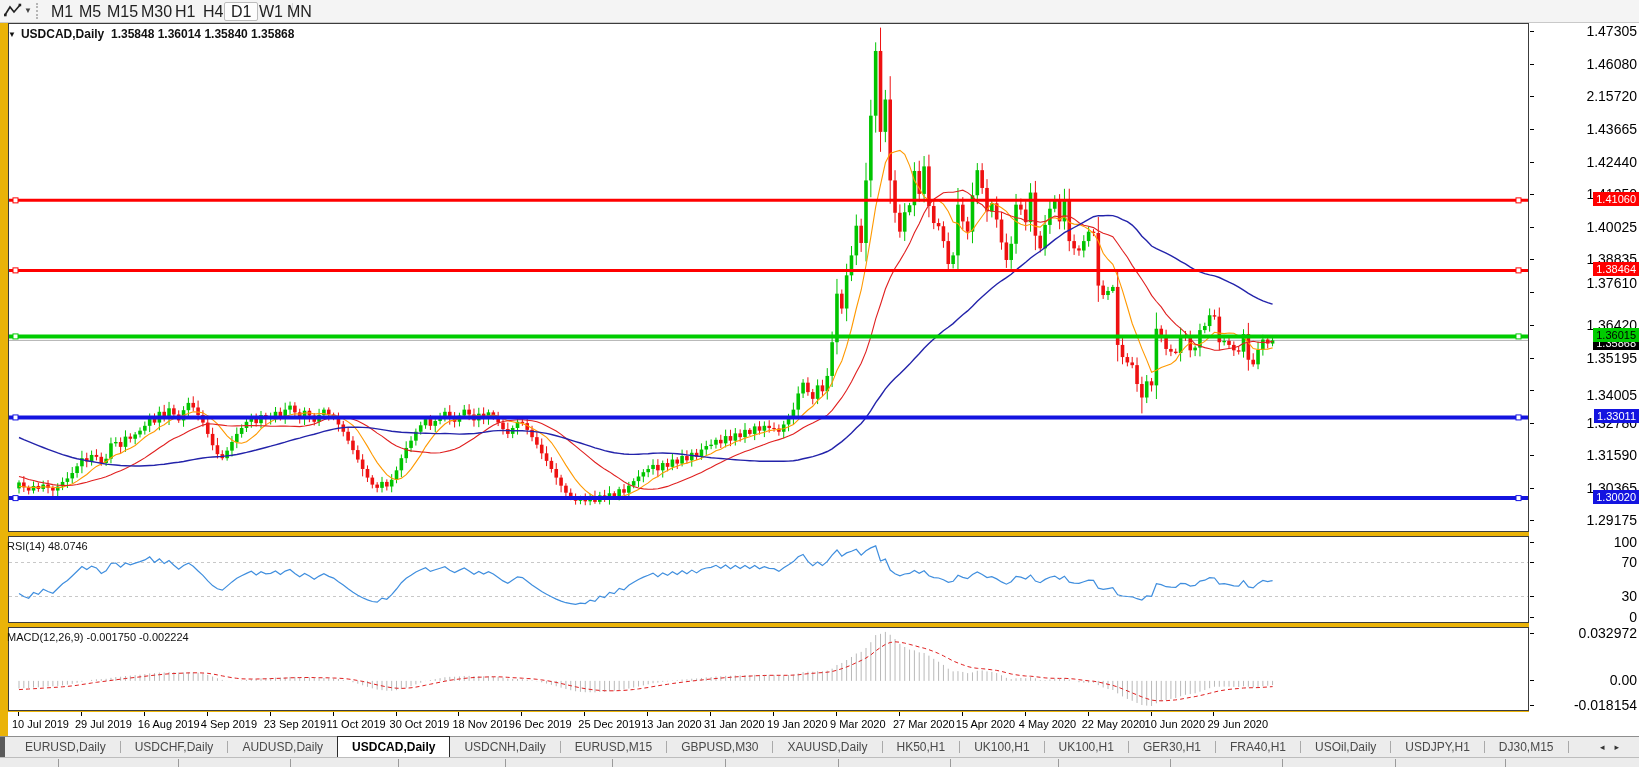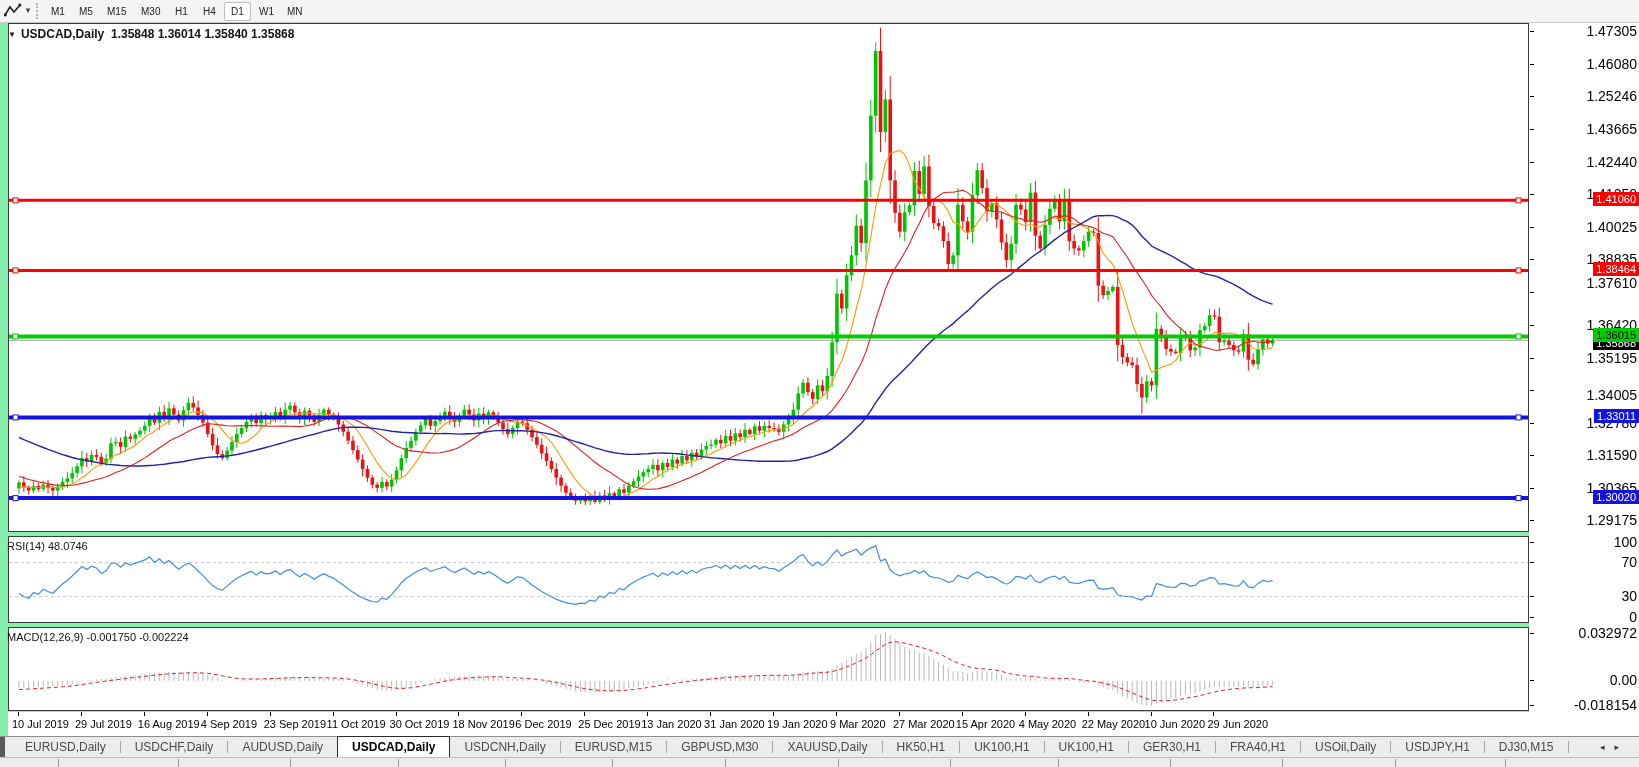--- a/index.html
+++ b/index.html
@@ -8,27 +8,27 @@
   #app { position:relative; width:1639px; height:767px; background:#fff; }
 
   
   #toolbar { position:absolute; left:0; top:0; width:1639px; height:23px;
              background:#f4f4f4; border-bottom:1px solid #c9c9c9; }
   #tool-icon { position:absolute; left:4px; top:3px; width:18px; height:16px; }
   #tool-caret { position:absolute; left:24px; top:6px; font-size:8px; color:#444; }
   #toolbar-grip { position:absolute; left:36px; top:3px; height:16px; width:3px;
                   border-left:2px dotted #b5b5b5; }
   .tf-btn { position:absolute; top:2px; height:19px; padding:0 6px; line-height:18px;
-            font-size:10px; color:#222; text-align:center; border:1px solid transparent;
+            font-size:16px; color:#222; text-align:center; border:1px solid transparent;
             background:transparent; cursor:default; }
   .tf-btn.selected { background:#fdfdfd; border:1px solid #bcbcbc; border-radius:2px; }
   #toolbar-sep2 { position:absolute; left:292px; top:3px; height:16px; width:1px; background:#d8d8d8; }
 
   
-  #chart-region { position:absolute; left:0; top:23px; width:1639px; height:713px; background:#86efac; }
+  #chart-region { position:absolute; left:0; top:23px; width:1639px; height:713px; background:#eab308; }
   .panel { position:absolute; left:8px; width:1521px; background:#fff; border:1px solid #3c3c3c; }
   #panel-main { top:0;   height:509px; }
   #panel-rsi  { top:513px; height:87px; }
   #panel-macd { top:604px; height:84px; }
   .panel svg { position:absolute; left:0; top:0; }
 
   #chart-title { position:absolute; left:8px; top:4px; font-size:12px; font-weight:700;
                  color:#111; white-space:nowrap; z-index:5; }
   #chart-title .glyph { font-size:8px; margin-right:5px; position:relative; top:-1px; }
   .ind-label { position:absolute; left:7px; font-size:11px; color:#111; z-index:5; white-space:nowrap; }
@@ -920,21 +920,21 @@
           <polyline points="10.0,61.6 14.8,61.3 19.7,61.0 24.5,60.7 29.4,60.5 34.2,60.1 39.0,59.8 43.9,59.5 48.7,59.2 53.6,58.8 58.4,58.4 63.2,57.9 68.1,57.3 72.9,56.5 77.8,55.8 82.6,55.0 87.4,54.3 92.3,53.7 97.1,53.1 102.0,52.4 106.8,51.8 111.6,51.2 116.5,50.5 121.3,50.0 126.2,49.4 131.0,48.9 135.8,48.3 140.7,47.7 145.5,47.2 150.4,46.7 155.2,46.2 160.0,45.8 164.9,45.5 169.7,45.3 174.6,45.1 179.4,44.9 184.2,44.8 189.1,44.8 193.9,45.0 198.8,45.3 203.6,46.0 208.4,46.9 213.3,47.9 218.1,48.8 223.0,49.7 227.8,50.3 232.6,50.8 237.5,51.0 242.3,51.0 247.2,51.0 252.0,50.9 256.8,50.8 261.7,50.6 266.5,50.4 271.4,50.3 276.2,50.1 281.0,49.8 285.9,49.7 290.7,49.6 295.6,49.5 300.4,49.5 305.2,49.6 310.1,49.7 314.9,49.8 319.8,49.8 324.6,50.0 329.4,50.2 334.3,50.5 339.1,51.0 344.0,51.7 348.8,52.5 353.6,53.4 358.5,54.5 363.3,55.7 368.2,56.9 373.0,57.9 377.8,58.9 382.7,59.7 387.5,60.2 392.4,60.4 397.2,60.2 402.0,59.8 406.9,59.1 411.7,58.2 416.6,57.2 421.4,56.2 426.2,55.2 431.1,54.2 435.9,53.2 440.8,52.3 445.6,51.6 450.4,51.0 455.3,50.4 460.1,49.9 465.0,49.5 469.8,49.2 474.6,49.1 479.5,48.9 484.3,48.8 489.2,48.8 494.0,49.0 498.8,49.3 503.7,49.7 508.5,49.9 513.4,50.2 518.2,50.5 523.0,50.8 527.9,51.3 532.7,51.9 537.6,52.6 542.4,53.5 547.2,54.4 552.1,55.5 556.9,56.6 561.8,57.7 566.6,58.8 571.4,59.8 576.3,60.7 581.1,61.4 586.0,62.0 590.8,62.4 595.6,62.7 600.5,62.8 605.3,62.8 610.2,62.6 615.0,62.4 619.8,62.0 624.7,61.5 629.5,60.9 634.4,60.2 639.2,59.5 644.0,58.6 648.9,57.8 653.7,57.0 658.6,56.3 663.4,55.5 668.2,54.9 673.1,54.2 677.9,53.6 682.8,53.0 687.6,52.5 692.4,52.0 697.3,51.5 702.1,51.0 707.0,50.5 711.8,50.1 716.6,49.6 721.5,49.3 726.3,48.9 731.2,48.6 736.0,48.3 740.8,48.1 745.7,47.8 750.5,47.6 755.4,47.5 760.2,47.3 765.0,47.3 769.9,47.3 774.7,47.3 779.6,47.3 784.4,47.1 789.2,46.8 794.1,46.2 798.9,45.7 803.8,45.3 808.6,44.9 813.4,44.6 818.3,44.2 823.1,43.5 828.0,42.2 832.8,40.7 837.6,39.0 842.5,37.0 847.3,34.7 852.2,32.5 857.0,30.0 861.8,26.9 866.7,22.9 871.5,19.5 876.4,16.4 881.2,14.5 886.0,13.8 890.9,14.2 895.7,15.1 900.6,16.4 905.4,17.6 910.2,19.0 915.1,20.2 919.9,21.7 924.8,23.5 929.6,25.5 934.4,27.8 939.3,30.4 944.1,33.0 949.0,35.0 953.8,36.8 958.6,38.5 963.5,39.7 968.3,40.3 973.2,40.7 978.0,41.2 982.8,41.8 987.7,42.4 992.5,43.4 997.4,44.7 1002.2,46.0 1007.0,46.8 1011.9,47.5 1016.7,48.0 1021.6,48.2 1026.4,48.7 1031.2,49.3 1036.1,49.9 1040.9,50.2 1045.8,50.3 1050.6,50.4 1055.4,50.3 1060.3,50.6 1065.1,51.0 1070.0,51.7 1074.8,52.3 1079.6,52.8 1084.5,53.2 1089.3,54.0 1094.2,55.1 1099.0,56.3 1103.8,57.4 1108.7,59.0 1113.5,60.9 1118.4,62.9 1123.2,64.9 1128.0,66.9 1132.9,68.9 1137.7,70.6 1142.6,72.1 1147.4,72.7 1152.2,72.8 1157.1,72.7 1161.9,72.3 1166.8,71.9 1171.6,71.2 1176.4,70.3 1181.3,69.4 1186.1,68.6 1191.0,67.6 1195.8,66.5 1200.6,65.3 1205.5,64.0 1210.3,62.9 1215.2,62.1 1220.0,61.4 1224.8,60.9 1229.7,60.5 1234.5,60.0 1239.4,59.8 1244.2,59.7 1249.0,59.6 1253.9,59.3 1258.7,59.0 1263.6,58.6" fill="none" stroke="#e02020" stroke-width="1" stroke-dasharray="4,3"></polyline>
         </svg>
     </div>
 
     <div id="axis-price">
         <div class="tick-dash" style="top: 7.95559px;"></div>
         <div class="price-label" style="top: 7.95559px;">1.47305</div>
         <div class="tick-dash" style="top: 40.9915px;"></div>
         <div class="price-label" style="top: 40.9915px;">1.46080</div>
         <div class="tick-dash" style="top: 73.0835px;"></div>
-        <div class="price-label" style="top: 73.0835px;">1.25246</div>
+        <div class="price-label" style="top: 73.0835px;">2.15720</div>
         <div class="tick-dash" style="top: 106.119px;"></div>
         <div class="price-label" style="top: 106.119px;">1.43665</div>
         <div class="tick-dash" style="top: 139.155px;"></div>
         <div class="price-label" style="top: 139.155px;">1.42440</div>
         <div class="tick-dash" style="top: 171.247px;"></div>
         <div class="price-label" style="top: 171.247px;">1.41250</div>
         <div class="tick-dash" style="top: 204.283px;"></div>
         <div class="price-label" style="top: 204.283px;">1.40025</div>
         <div class="tick-dash" style="top: 236.375px;"></div>
         <div class="price-label" style="top: 236.375px;">1.38835</div>

